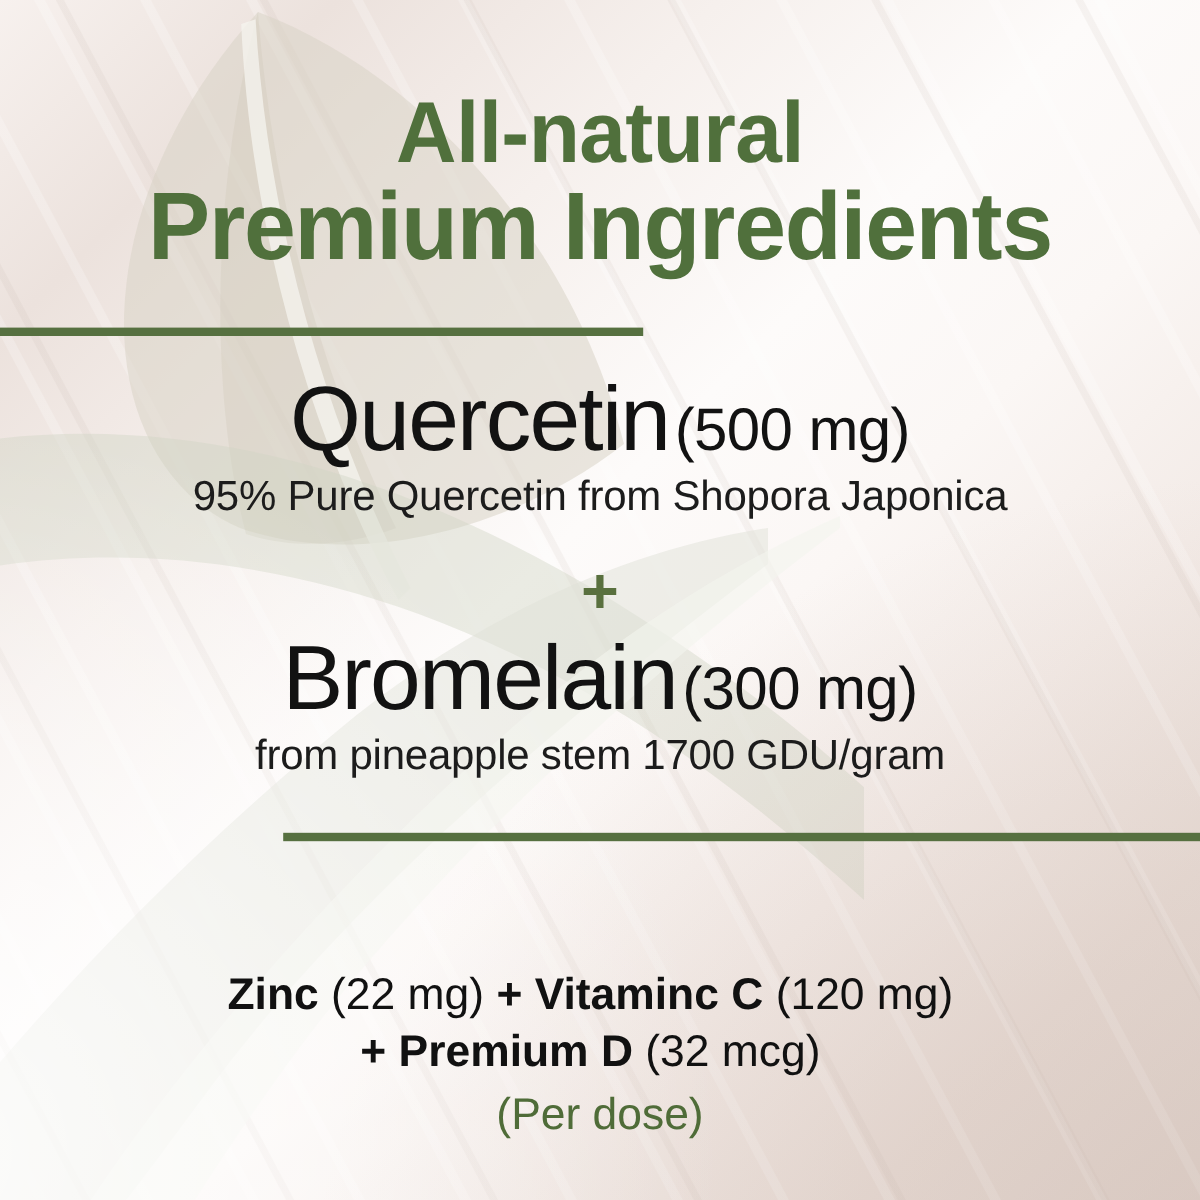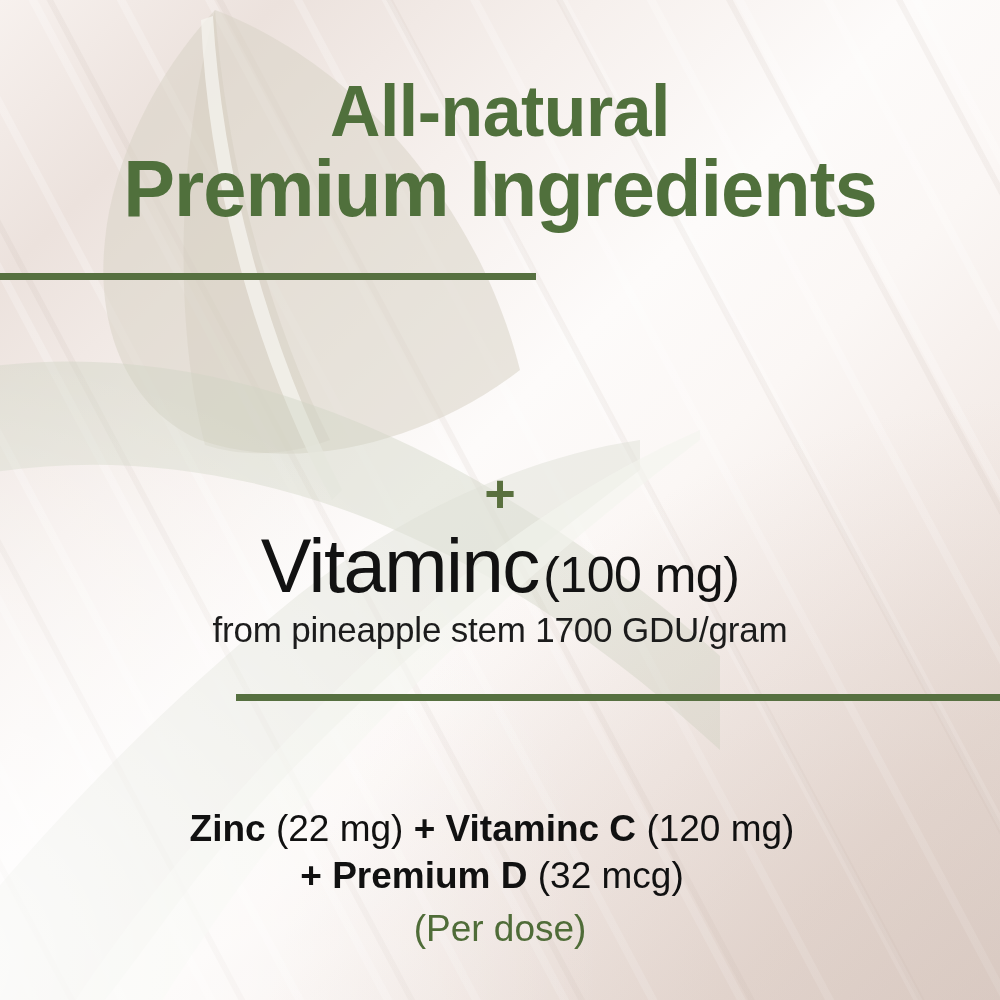--- a/index.html
+++ b/index.html
@@ -168,27 +168,34 @@
   <div class="rule rule-top"></div>
   <div class="rule rule-bottom"></div>
 
   <div class="content">
 
     <div class="headline">
       <span class="l1">All-natural</span>
       <span class="l2">Premium Ingredients</span>
     </div>
 
+    <div class="ing block-quercetin">
+      <div class="ing-main">
+        <span class="ing-name">Quercetin</span>
+        <span class="ing-dose">(500 mg)</span>
+      </div>
+      <div class="ing-sub">95% Pure Quercetin from Shopora Japonica</div>
+    </div>
 
     <div class="plus-sep">+</div>
 
     <div class="ing block-bromelain">
       <div class="ing-main">
-        <span class="ing-name">Vitaminc</span>
-        <span class="ing-dose">(100 mg)</span>
+        <span class="ing-name">Bromelain</span>
+        <span class="ing-dose">(300 mg)</span>
       </div>
       <div class="ing-sub">from pineapple stem 1700 GDU/gram</div>
     </div>
 
 
     <div class="blend-lines">
       <div class="bl">
         <span class="b">Zinc</span>
         <span class="n">(22 mg)</span>
         <span class="b">+</span>

